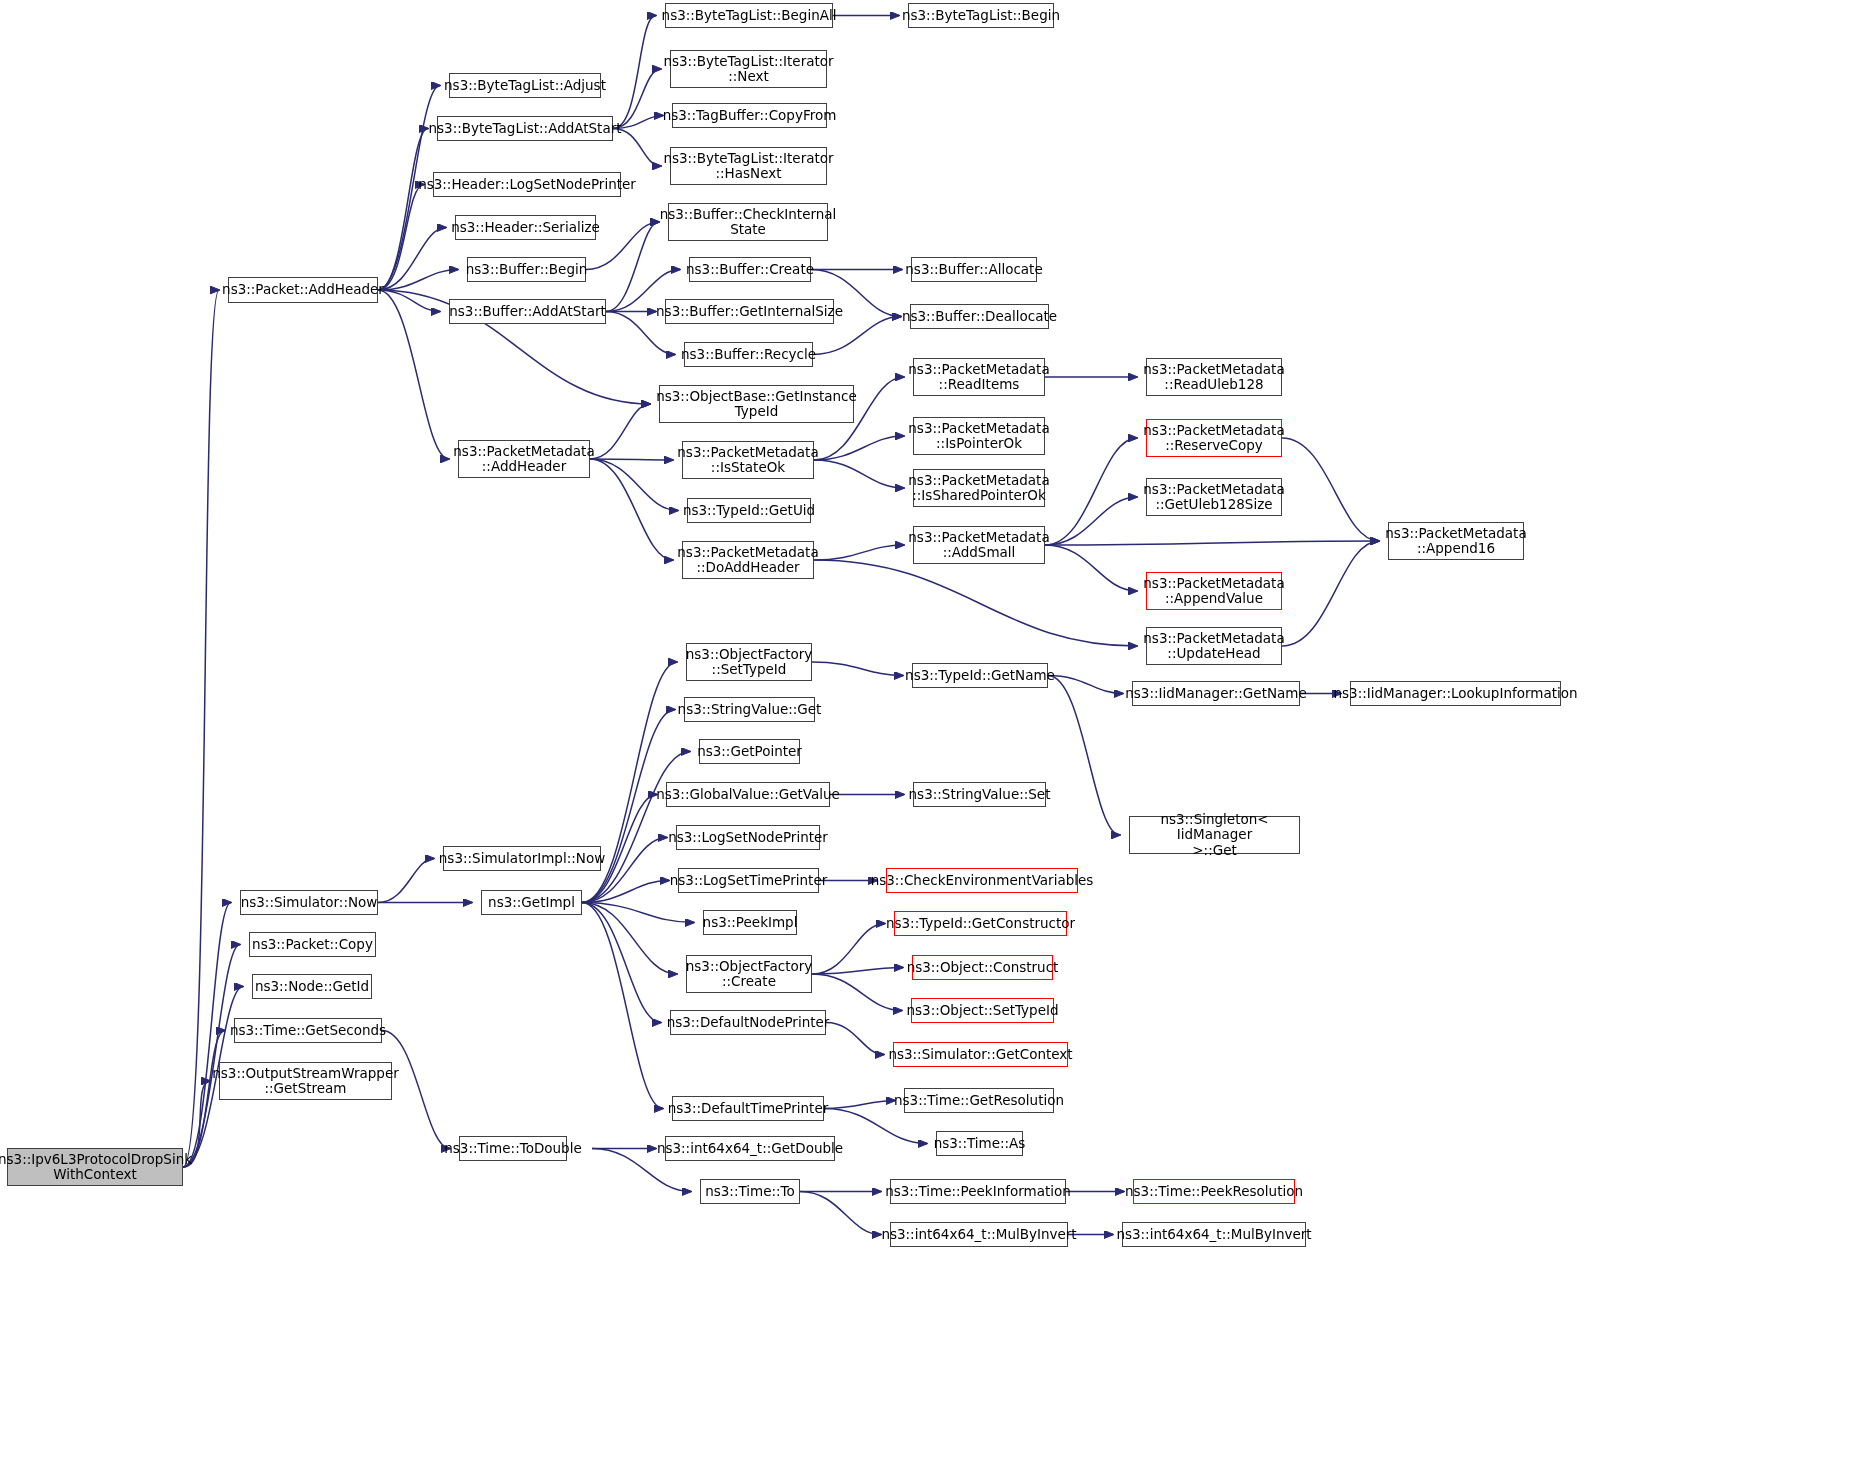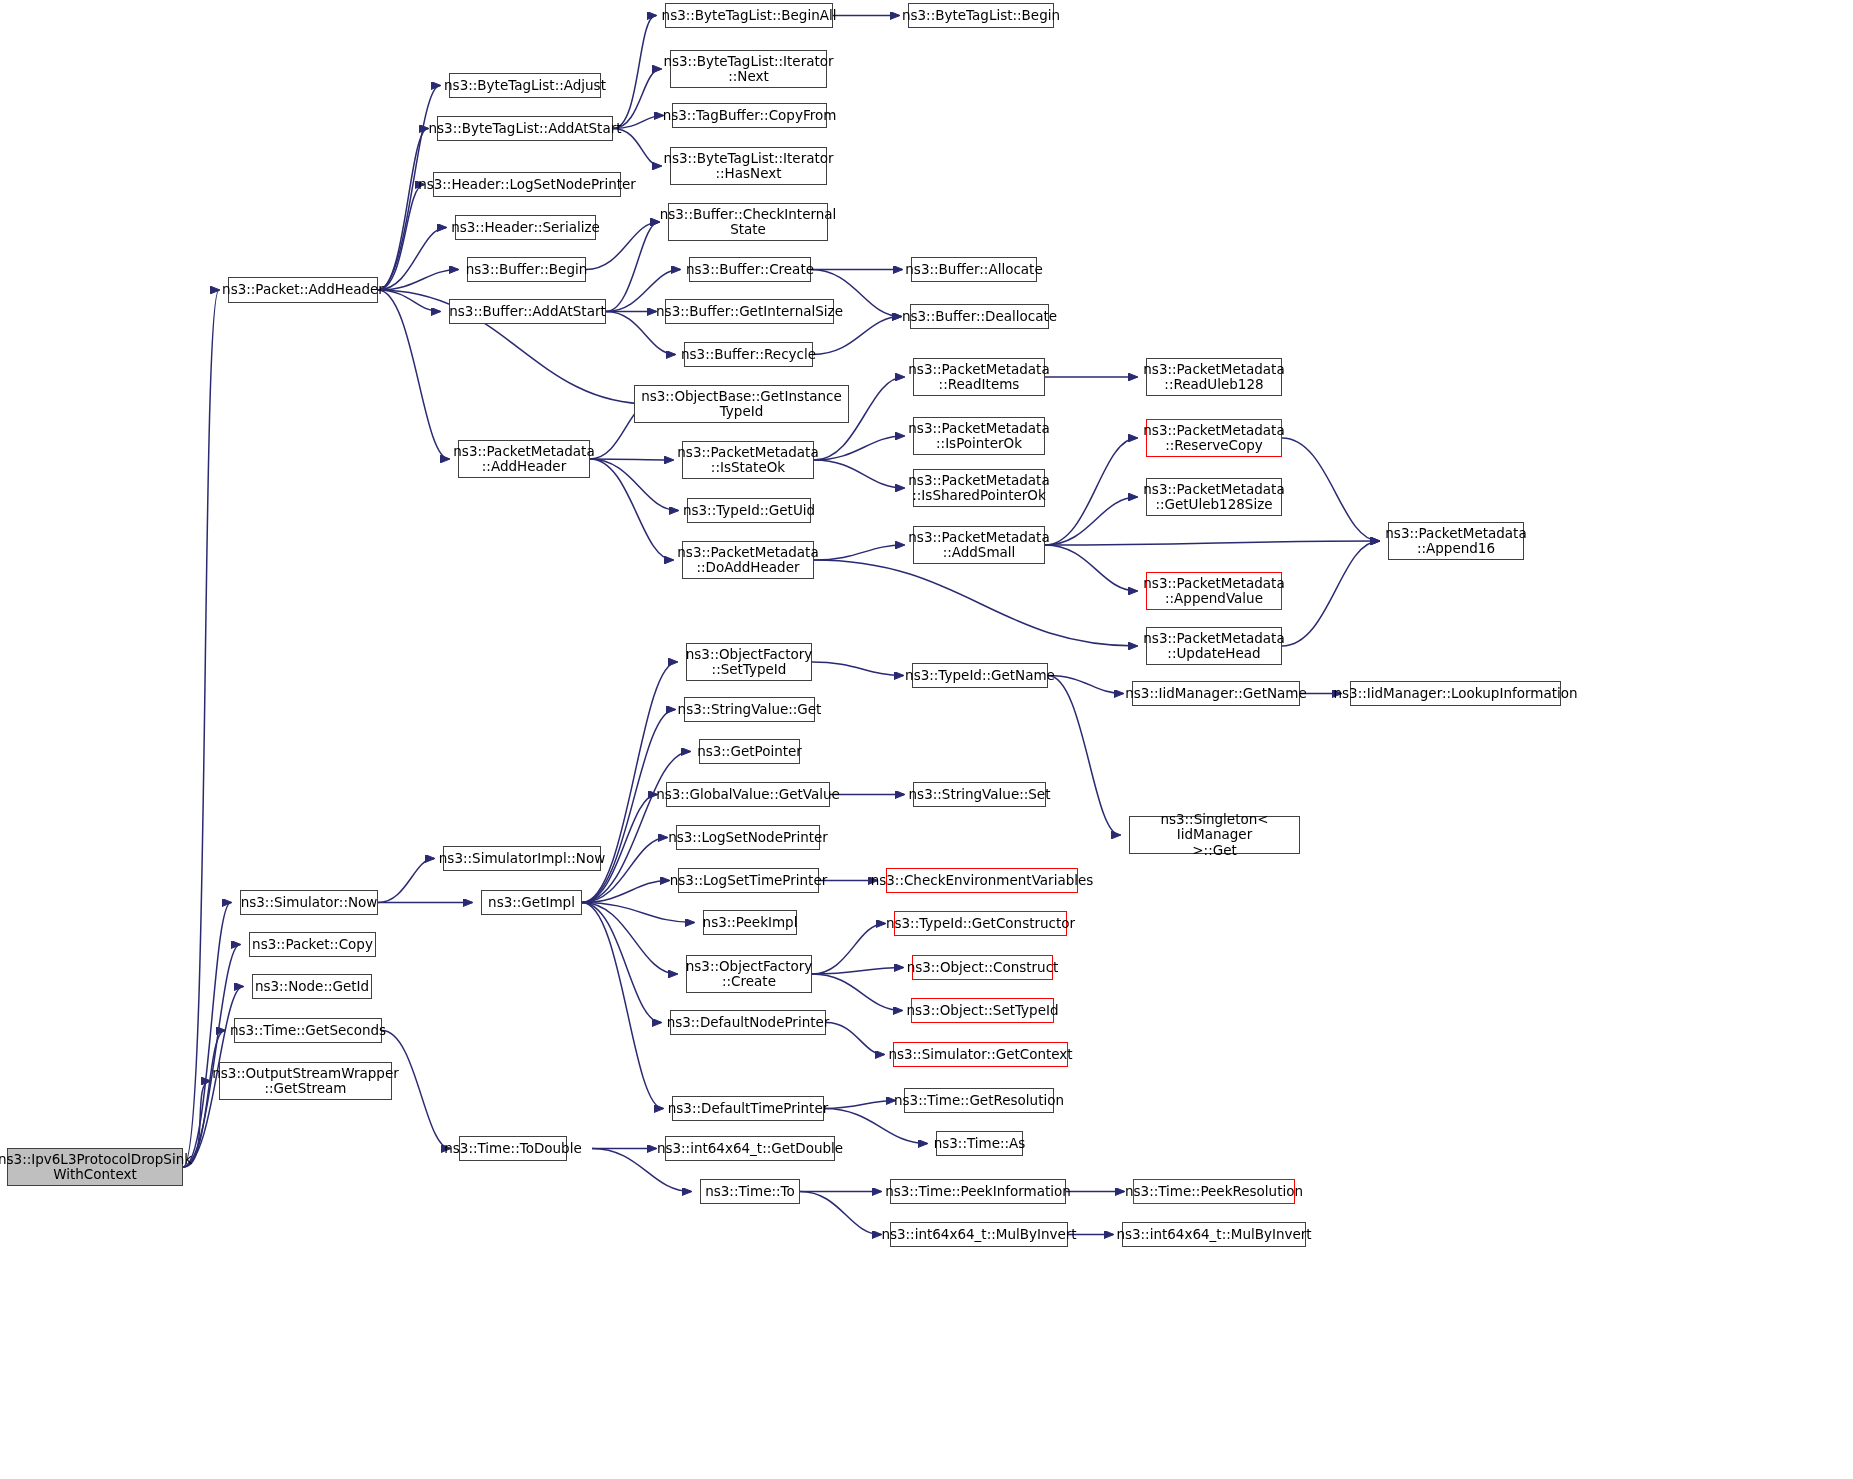--- a/index.html
+++ b/index.html
@@ -119,21 +119,21 @@
       <div class="node" style="left: 670px; top: 50px; width: 157px; height: 38px;">ns3::ByteTagList::Iterator
 ::Next</div>
       <div class="node" style="left: 672px; top: 103px; width: 155px; height: 25px;">ns3::TagBuffer::CopyFrom</div>
       <div class="node" style="left: 670px; top: 147px; width: 157px; height: 38px;">ns3::ByteTagList::Iterator
 ::HasNext</div>
       <div class="node" style="left: 668px; top: 203px; width: 160px; height: 38px;">ns3::Buffer::CheckInternal
 State</div>
       <div class="node" style="left: 689px; top: 257px; width: 122px; height: 25px;">ns3::Buffer::Create</div>
       <div class="node" style="left: 665px; top: 299px; width: 169px; height: 25px;">ns3::Buffer::GetInternalSize</div>
       <div class="node" style="left: 684px; top: 342px; width: 129px; height: 25px;">ns3::Buffer::Recycle</div>
-      <div class="node" style="left: 634px; top: 385px; width: 215px; height: 38px;">ns3::ObjectBase::GetInstance
+      <div class="node" style="left: 659px; top: 385px; width: 195px; height: 38px;">ns3::ObjectBase::GetInstance
 TypeId</div>
       <div class="node" style="left: 682px; top: 441px; width: 132px; height: 38px;">ns3::PacketMetadata
 ::IsStateOk</div>
       <div class="node" style="left: 687px; top: 498px; width: 124px; height: 25px;">ns3::TypeId::GetUid</div>
       <div class="node" style="left: 682px; top: 541px; width: 132px; height: 38px;">ns3::PacketMetadata
 ::DoAddHeader</div>
       <div class="node" style="left: 911px; top: 257px; width: 126px; height: 25px;">ns3::Buffer::Allocate</div>
       <div class="node" style="left: 910px; top: 304px; width: 139px; height: 25px;">ns3::Buffer::Deallocate</div>
       <div class="node" style="left: 913px; top: 358px; width: 132px; height: 38px;">ns3::PacketMetadata
 ::ReadItems</div>

